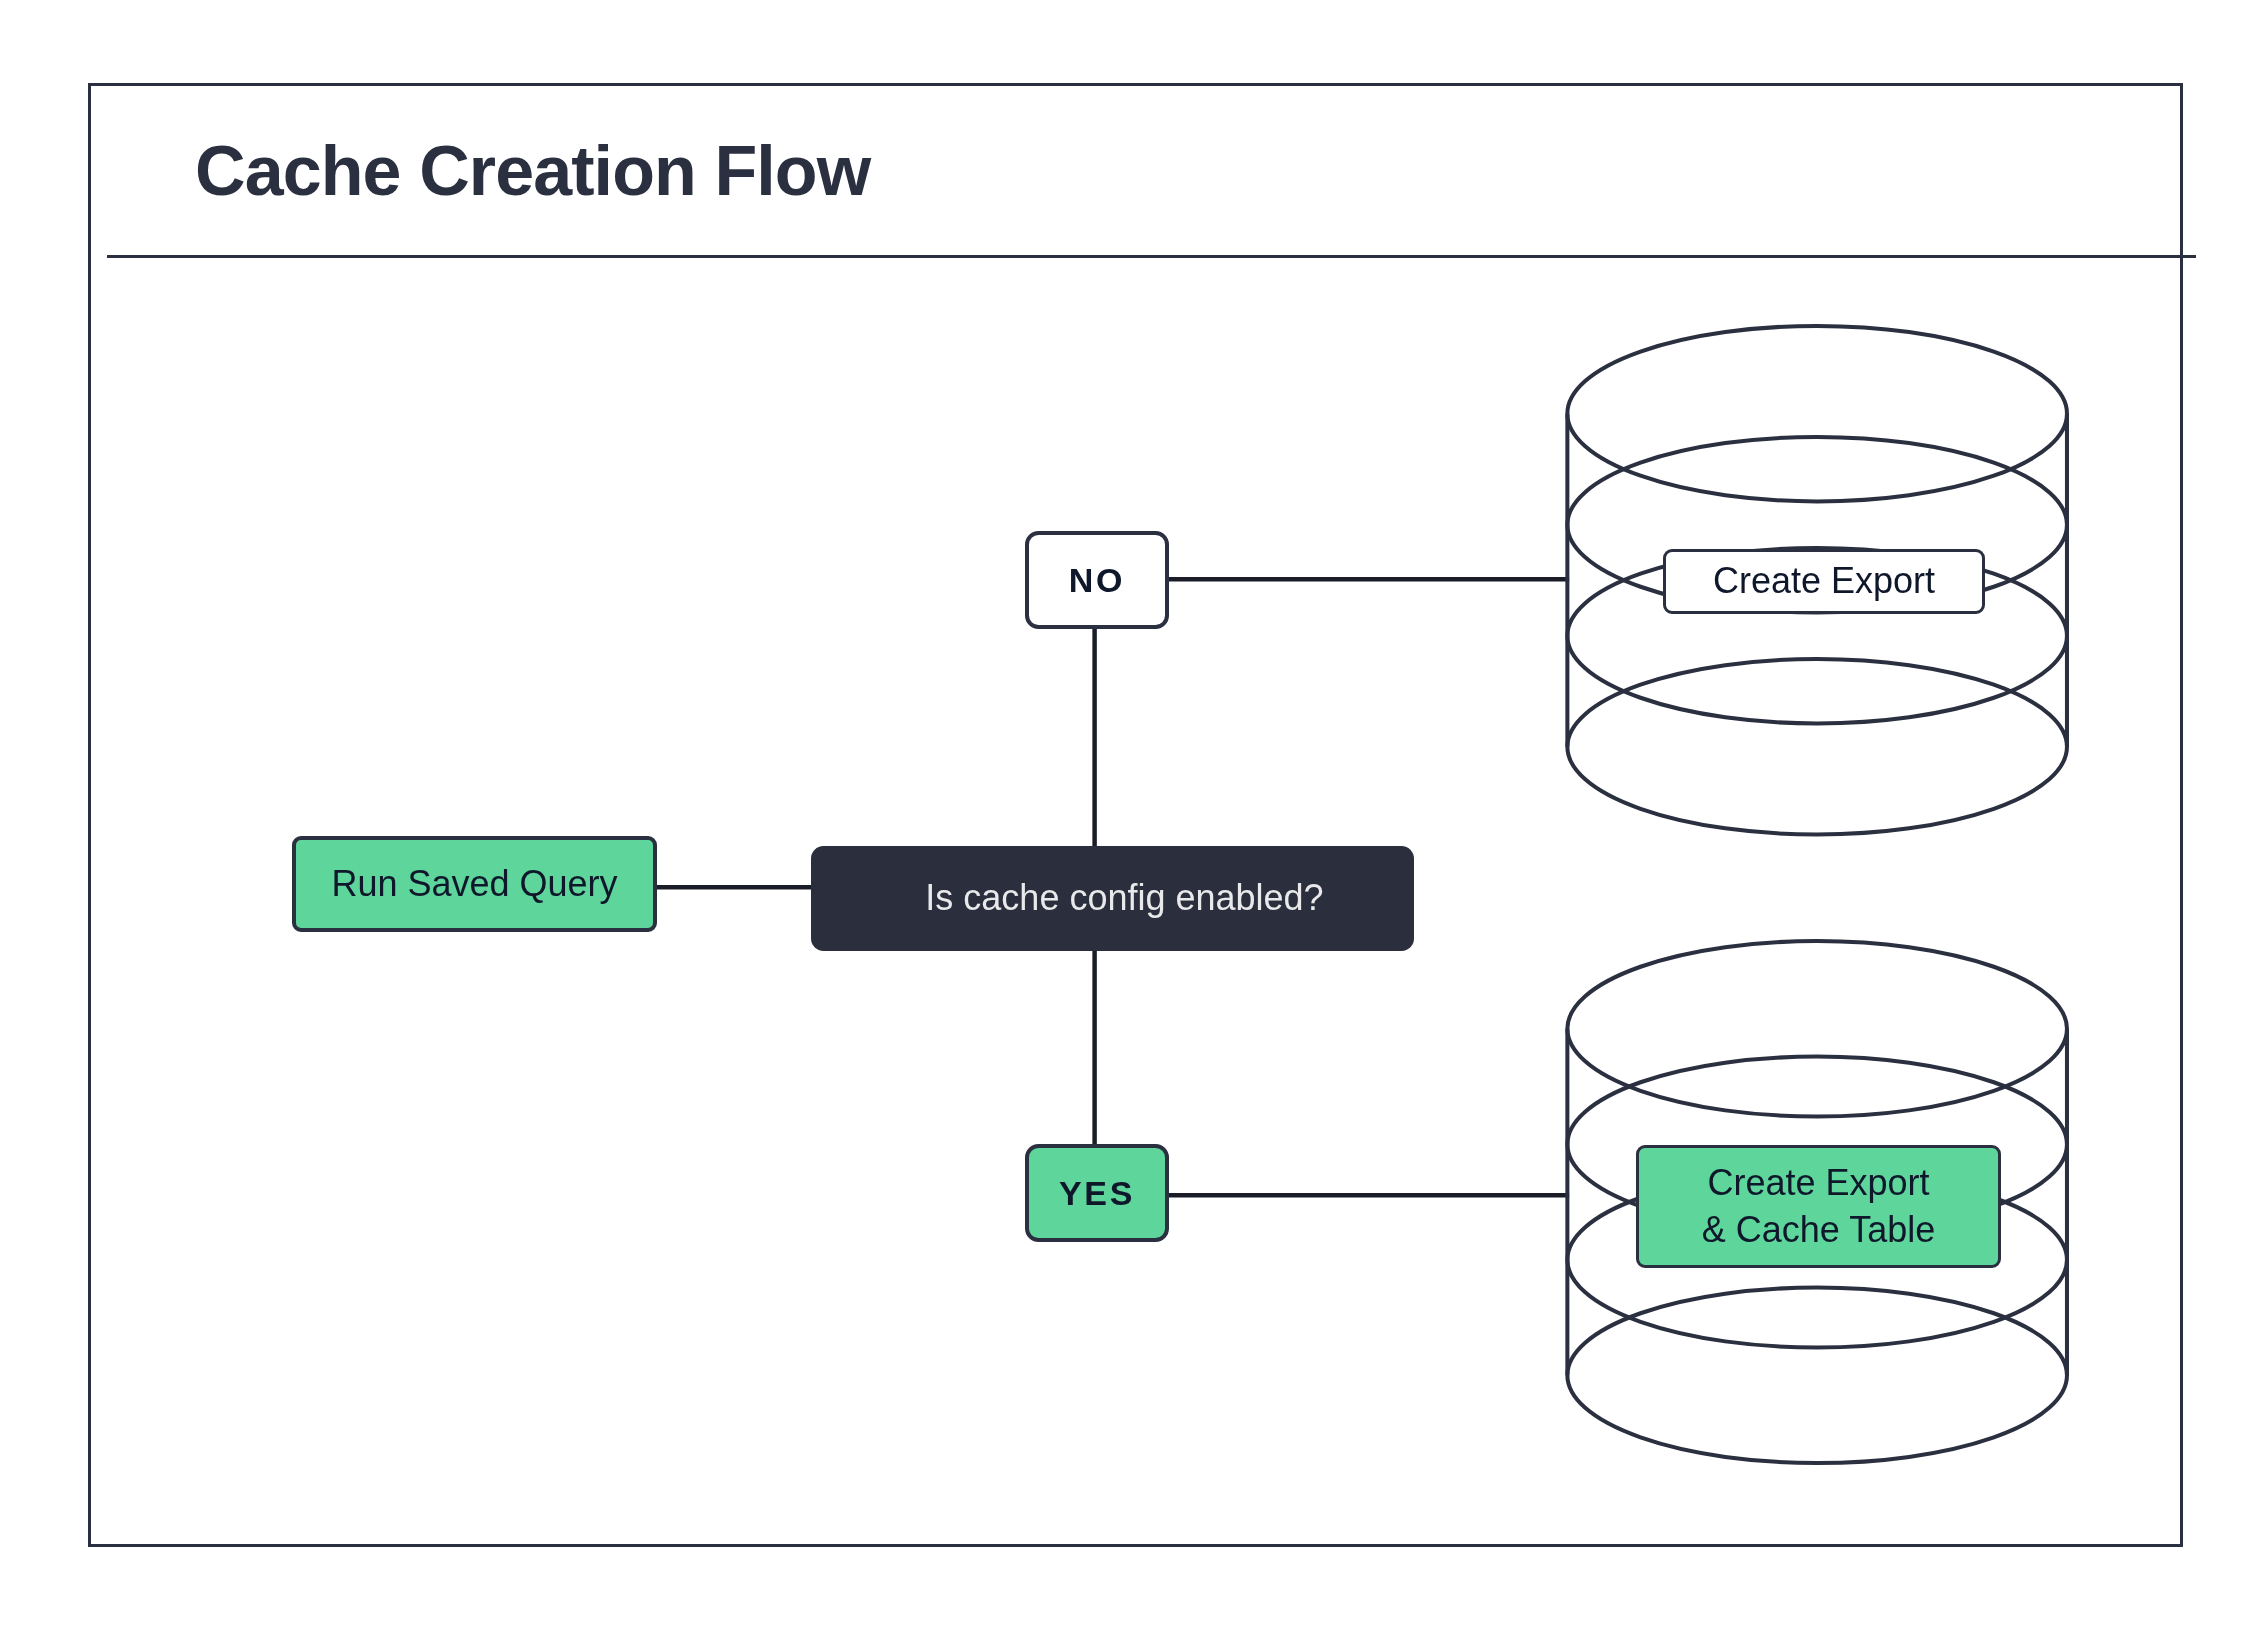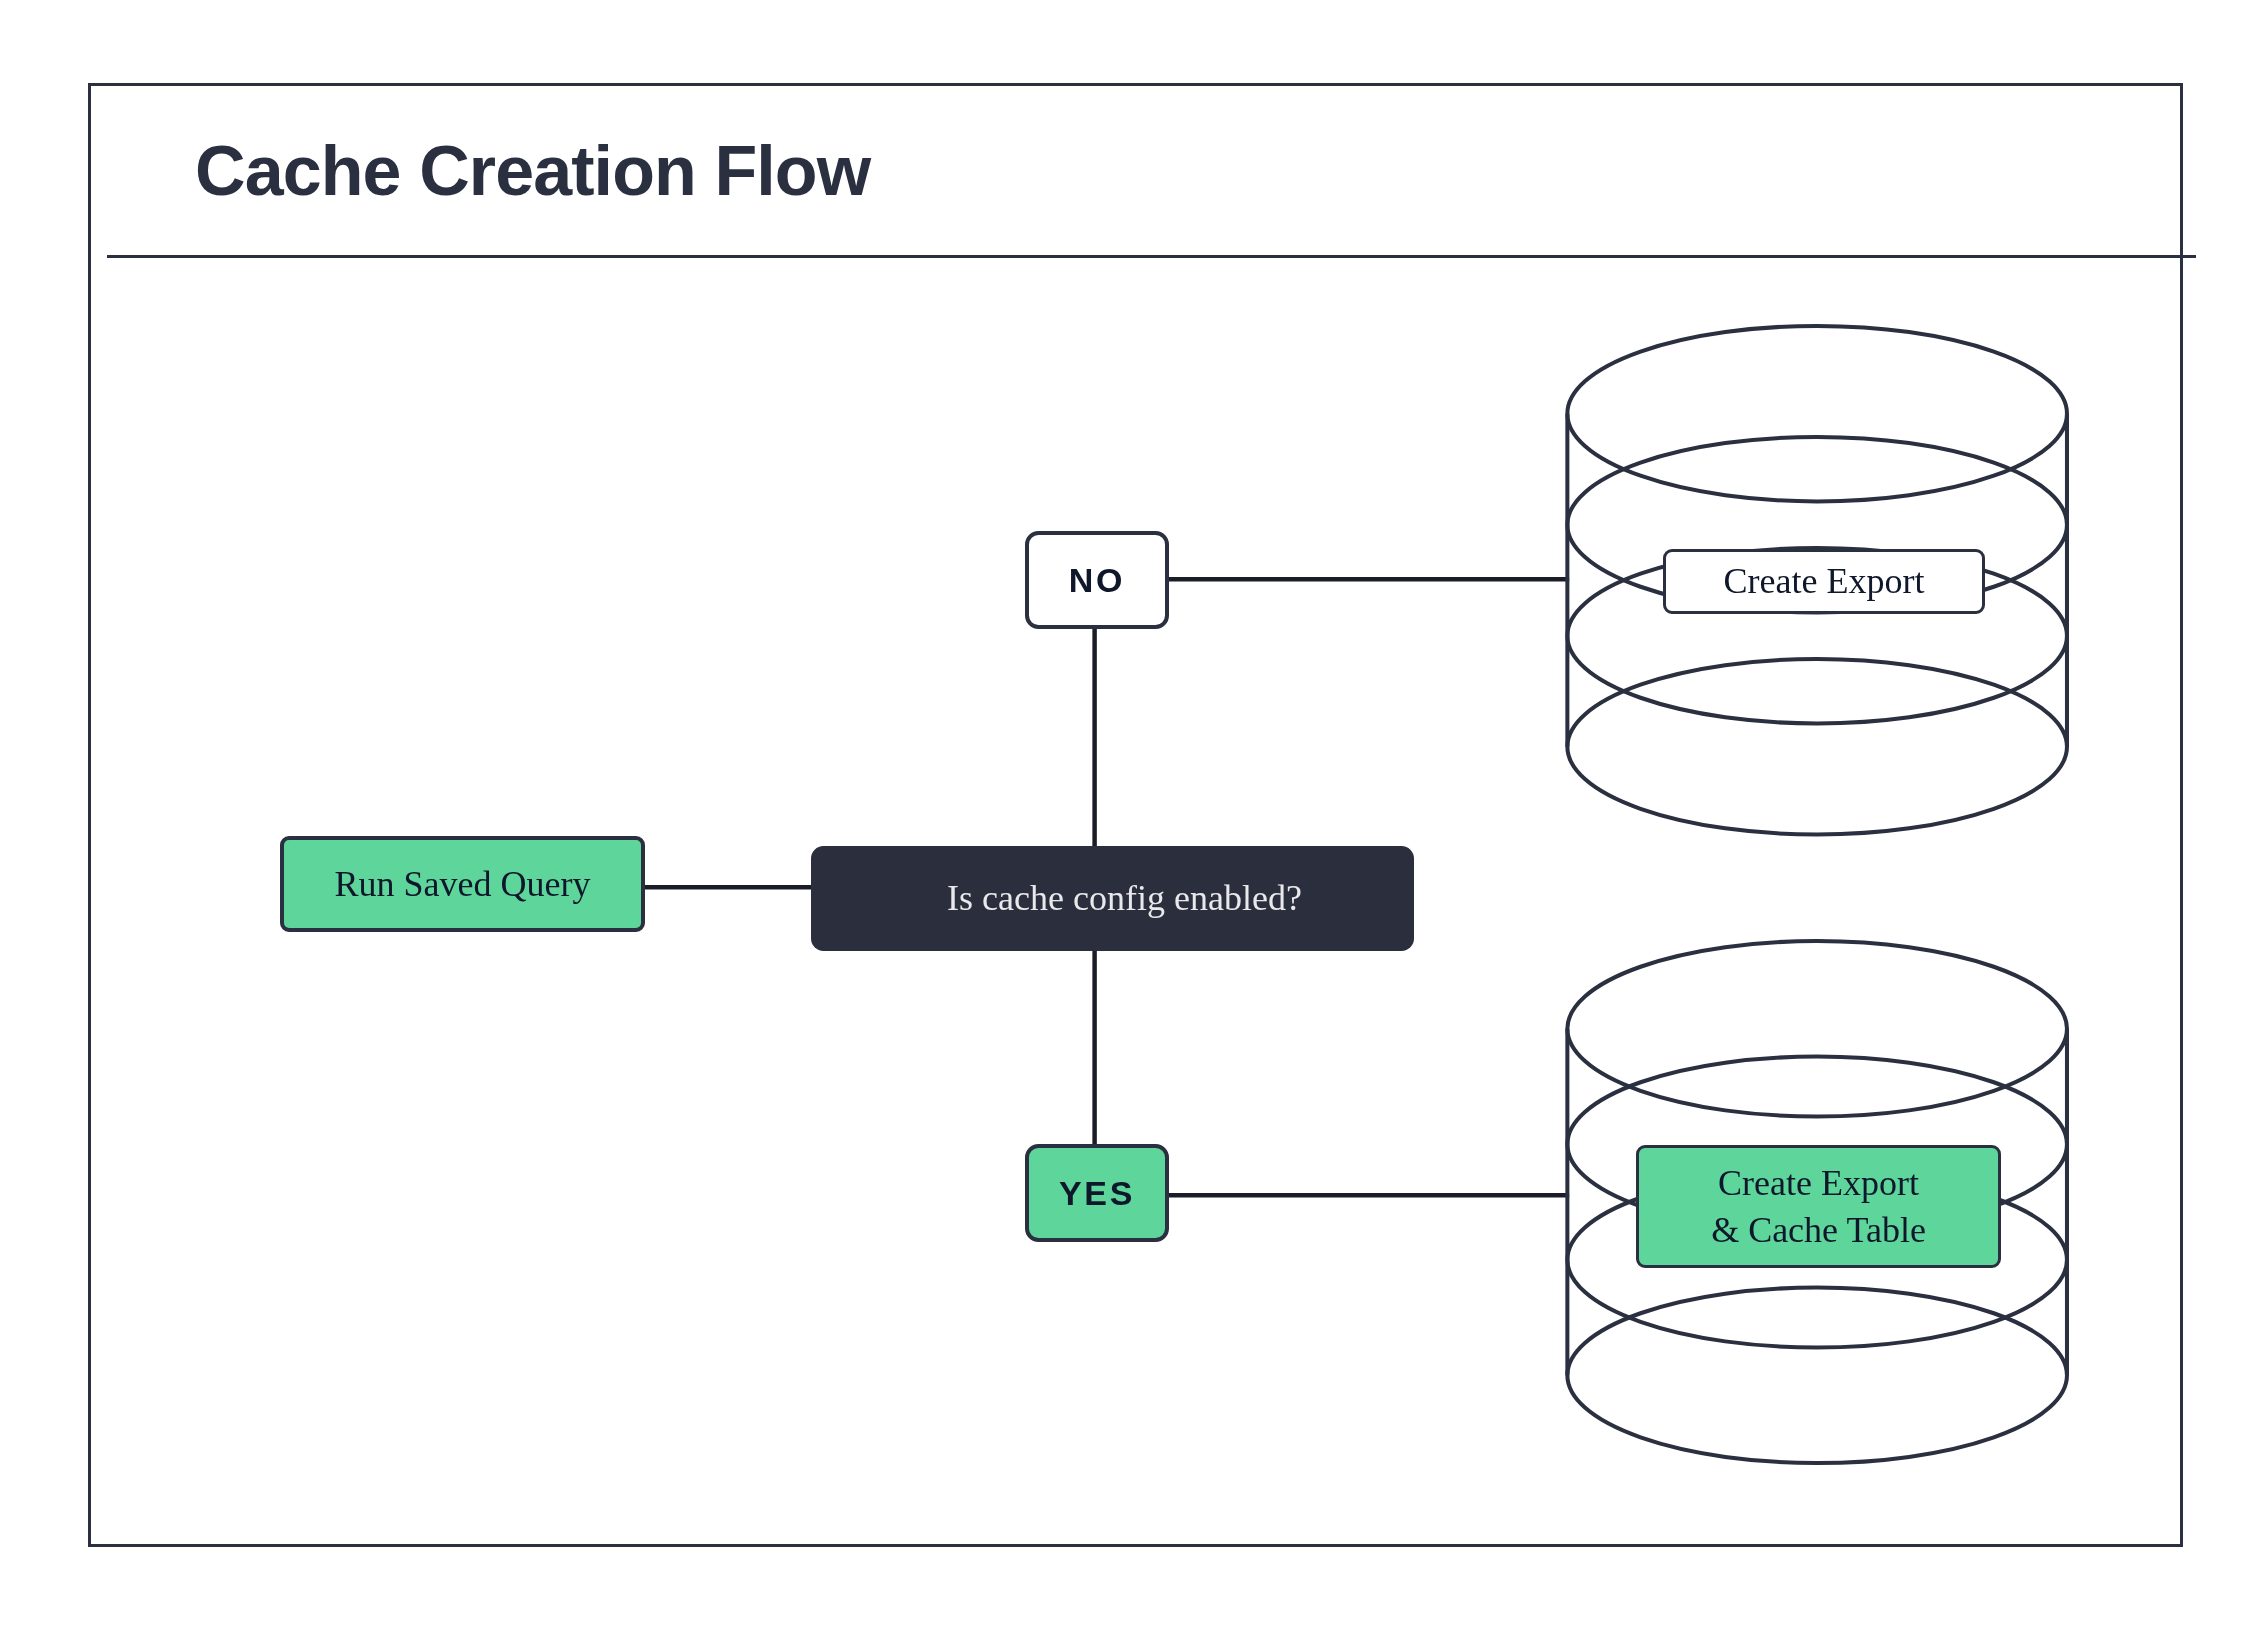--- a/index.html
+++ b/index.html
@@ -65,26 +65,26 @@
   .node {
     position: absolute;
     box-sizing: border-box;
     display: flex;
     align-items: center;
     justify-content: center;
     text-align: center;
     color: #0f172a;
   }
   .mono {
-    font-family: Liberation Serif, serif;
+    font-family: Liberation Sans, sans-serif;
     font-size: 36px;
     line-height: 1.3;
   }
   .node-start {
-    left: 280px; top: 836px;
+    left: 292px; top: 836px;
     width: 365px; height: 96px;
     background: #5dd59b;
     border: 4.5px solid #2b3040;
     border-radius: 9px;
   }
   .node-decision {
     left: 811px; top: 846px;
     width: 603px; height: 105px;
     background: #2a2e3d;
     border-radius: 12.5px;

